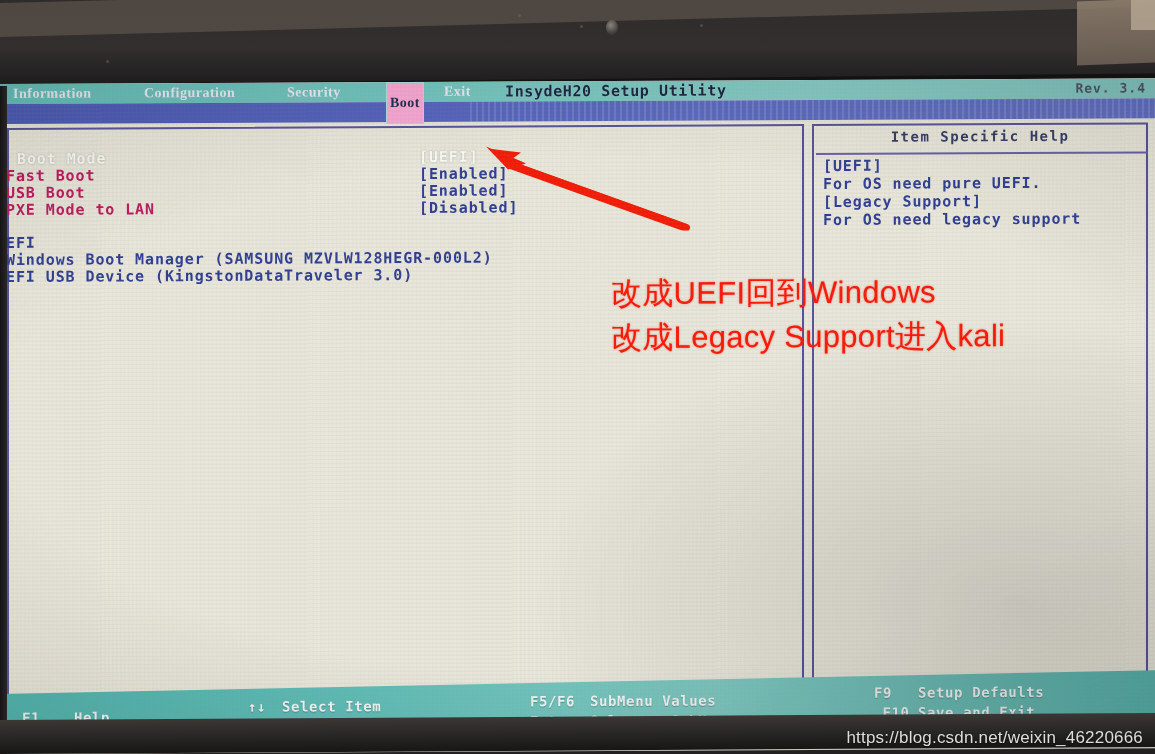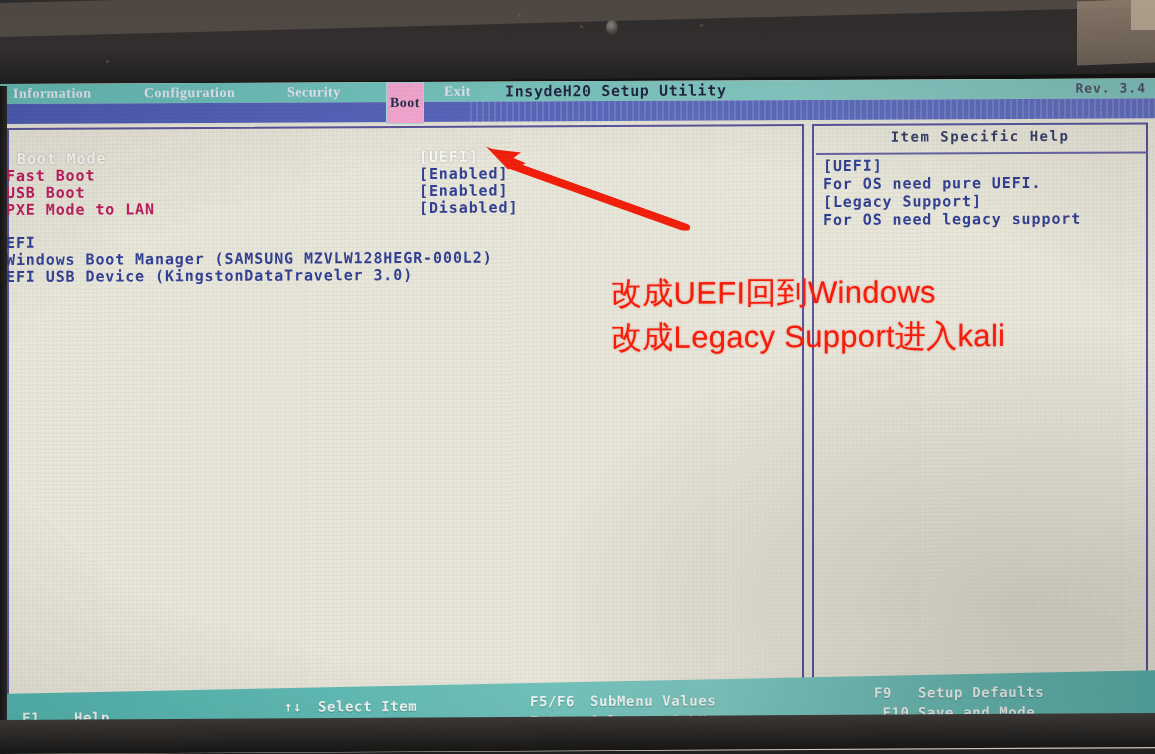--- a/index.html
+++ b/index.html
@@ -250,39 +250,40 @@
 
     <div class="fnbar"></div>
 
     <div class="fn" style="left:22px; bottom:28px;">
       <span class="k">F1</span><span>Help</span>
     </div>
     <div class="fn" style="left:22px; bottom:8px;">
       <span class="k">Esc</span><span>Exit</span>
     </div>
 
-    <div class="fn" style="left:248px; bottom:38px;margin-left:36px;">
+    <div class="fn" style="left:248px; bottom:38px;">
       <span class="k" style="min-width:34px;">↑↓</span><span>Select Item</span>
     </div>
     <div class="fn" style="left:248px; bottom:18px;">
       <span class="k" style="min-width:34px;">←→</span><span>Select Menu</span>
     </div>
 
     <div class="fn" style="left:530px; bottom:42px;">
       <span class="k" style="min-width:60px;">F5/F6</span><span>SubMenu Values</span>
     </div>
     <div class="fn" style="left:530px; bottom:22px;">
       <span class="k" style="min-width:60px;">Enter</span><span>Select ▶ SubMenu</span>
     </div>
 
     <div class="fn" style="left:874px; bottom:49px;">
       <span class="k" style="min-width:44px;">F9</span><span>Setup Defaults</span>
     </div>
     <div class="fn" style="left:874px; bottom:29px;">
-      <span class="k" style="min-width:44px;text-align:center;">F10</span><span>Save and Mode</span>
+      <span class="k" style="min-width:44px;text-align:center;">F10</span><span>Save and Exit</span>
     </div>
 
     <div class="glare"></div>
     <div class="scan"></div>
   </div>
 
   <div class="bezel-bottom"></div>
+  <div class="watermark">https://blog.csdn.net/weixin_46220666</div>
 </div>
 
 </body></html>

